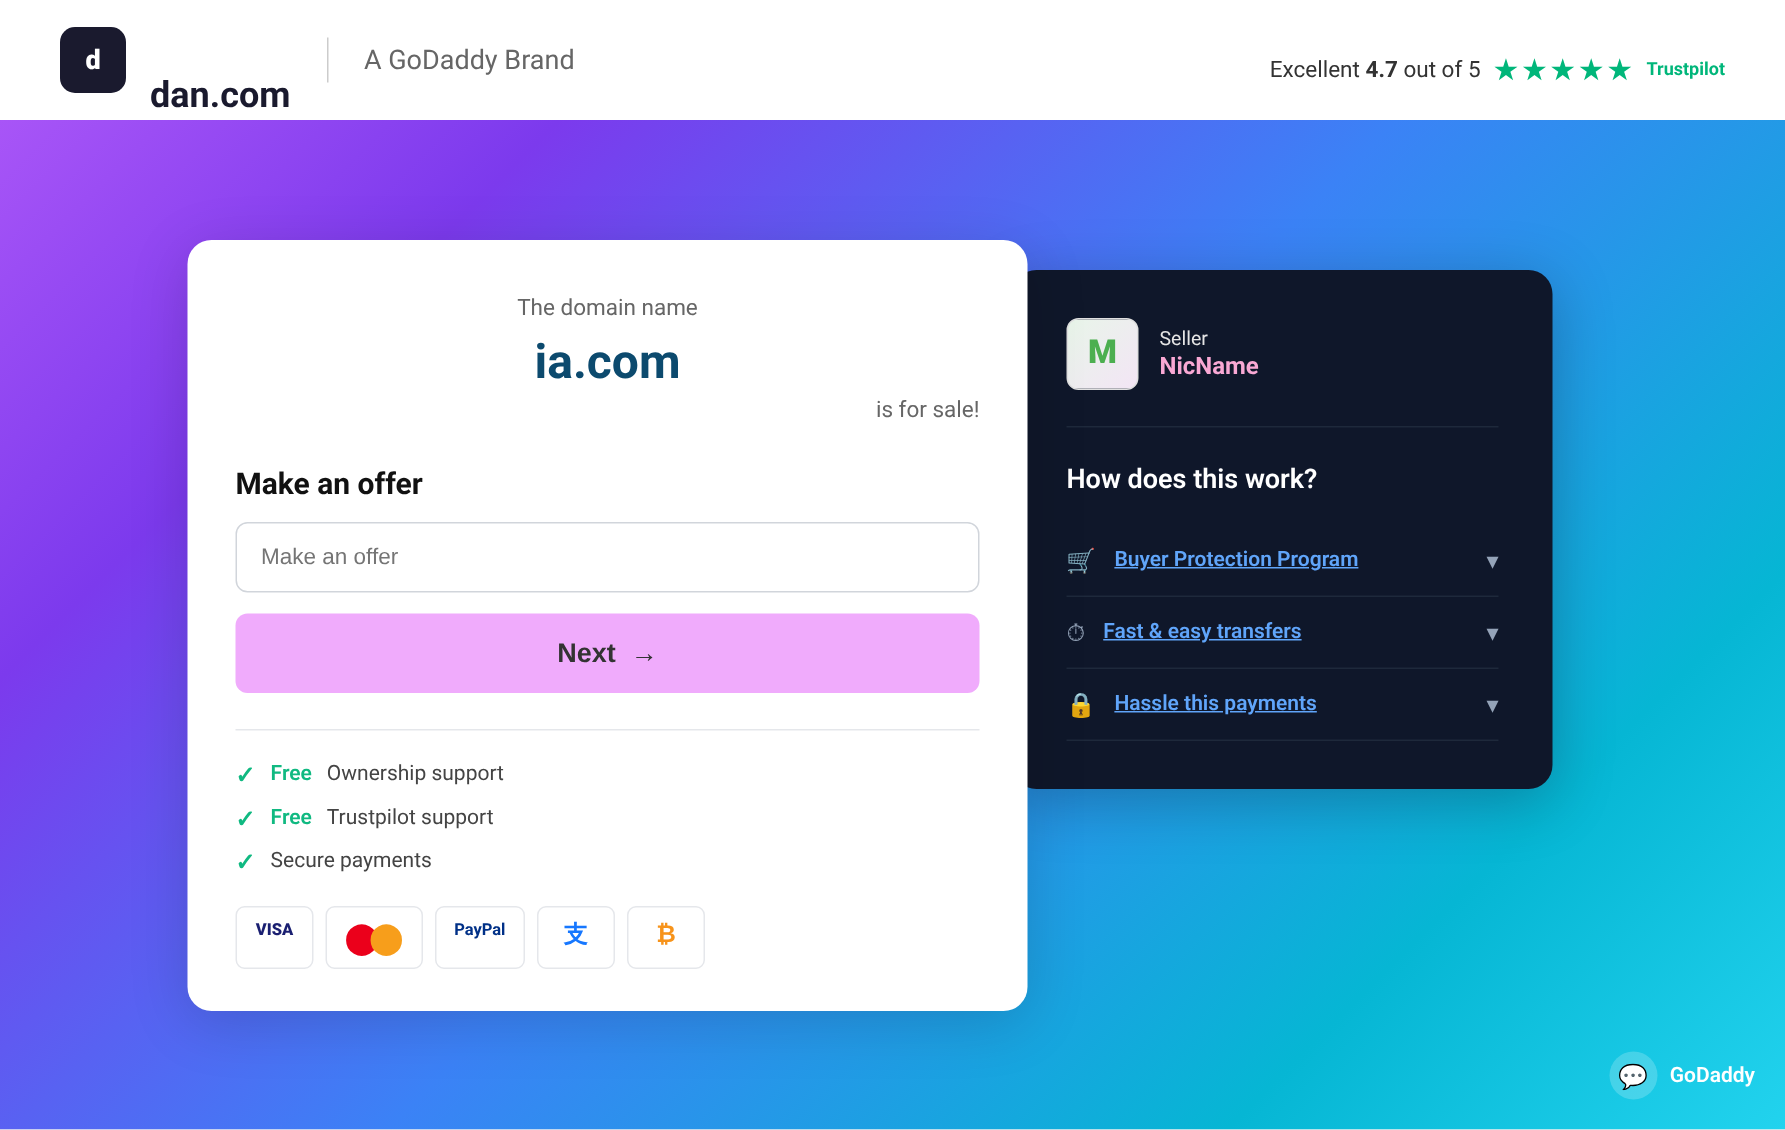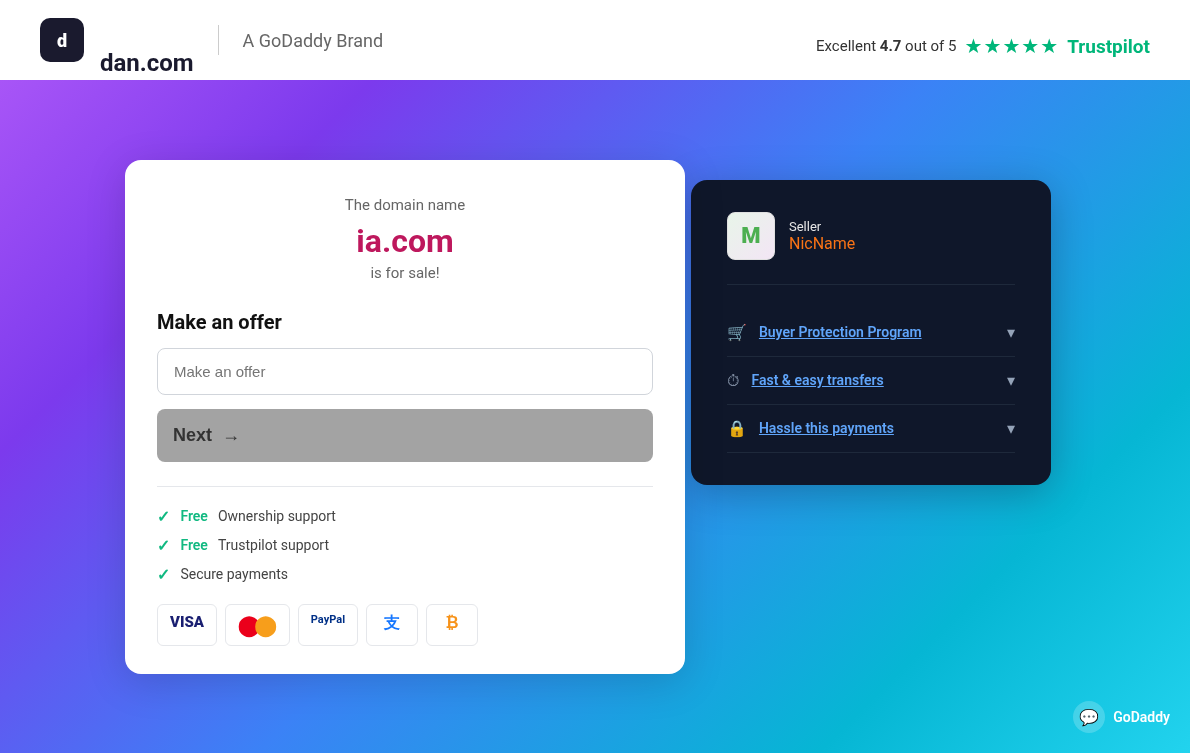--- a/index.html
+++ b/index.html
@@ -23,79 +23,80 @@
       display: flex; align-items: center; justify-content: center;
       color: #fff; font-weight: 900; font-size: 18px;
     }
     .logo-text { font-size: 24px; font-weight: 700; color: #1a1a2e; margin-top: 46px; }
     .logo-divider { width: 1px; height: 30px; background: #ccc; margin: 0 8px; }
     .godaddy-text { color: #666; font-size: 18px; }
     .trustpilot-area { display: flex; align-items: center; gap: 8px; margin-top: 12px; }
     .trustpilot-text { font-size: 15px; color: #333; }
     .trustpilot-text strong { font-weight: 700; }
     .stars { color: #00b67a; font-size: 20px; letter-spacing: 1px; }
-    .trustpilot-logo { font-size: 19px; color: #00b67a; font-weight: 700; }
+    .trustpilot-logo { font-size: 12px; color: #00b67a; font-weight: 700; }
 
     
     .main-bg {
       min-height: calc(753px - 80px);
       background: linear-gradient(135deg, #a855f7 0%, #7c3aed 20%, #3b82f6 50%, #06b6d4 80%, #22d3ee 100%);
       display: flex;
       align-items: center;
       justify-content: center;
       padding: 40px 20px;
       position: relative;
     }
 
     
     .cards-container {
       display: flex;
       align-items: flex-start;
-      gap: 16px;
+      gap: 0;
       max-width: 940px;
       width: 100%;
       position: relative;
     }
 
     
     .left-card {
       background: #fff;
       border-radius: 16px;
       padding: 36px 32px 28px 32px;
       width: 560px;
       min-width: 340px;
       box-shadow: 0 8px 40px rgba(0,0,0,0.15);
       z-index: 2;
     }
     .domain-label { text-align: center; color: #666; font-size: 15px; margin-bottom: 8px; }
-    .domain-name { text-align: center; font-size: 32px; font-weight: 700; color: #be185d; margin-bottom: 4px; }
-    .domain-forsale { text-align: center; color: #666; font-size: 15px; margin-bottom: 28px; }
+    .domain-name { text-align: center; font-size: 32px; font-weight: 700; color: #0c4a6e; margin-bottom: 4px; }
+    .domain-forsale { text-align: right; color: #666; font-size: 15px; margin-bottom: 28px; }
     .offer-label { font-size: 20px; font-weight: 700; color: #111; margin-bottom: 14px; }
     .offer-input {
       width: 100%;
       border: 1.5px solid #d1d5db;
       border-radius: 8px;
       padding: 14px 16px;
       font-size: 15px;
       color: #999;
       outline: none;
       margin-bottom: 14px;
     }
     .next-btn {
       width: 100%;
-      background: #a3a3a3;
+      background: #f0abfc;
       border: none;
       border-radius: 8px;
       padding: 16px;
       font-size: 18px;
       font-weight: 600;
       color: #333;
       cursor: pointer;
       display: flex;
       align-items: center;
+      justify-content: center;
       gap: 10px;
       margin-bottom: 24px;
     }
     .arrow-icon { font-size: 18px; }
 
     .divider { border: none; border-top: 1px solid #e5e7eb; margin-bottom: 20px; }
 
     .features-list { list-style: none; margin-bottom: 20px; }
     .features-list li {
       display: flex; align-items: center; gap: 10px;
@@ -109,41 +110,41 @@
       border: 1.5px solid #e5e7eb;
       border-radius: 6px;
       padding: 8px 12px;
       font-size: 12px;
       font-weight: 700;
       color: #444;
       background: #fff;
       min-width: 52px;
       text-align: center;
     }
-    .payment-badge.visa { color: #1a1f71; font-size: 15px; font-weight: 900; }
+    .payment-badge.visa { color: #1a1f71; font-size: 11px; font-weight: 900; }
     .payment-badge.mc { color: #eb001b; }
     .payment-badge.paypal { color: #003087; font-size: 11px; }
     .payment-badge.alipay { color: #1677ff; font-size: 16px; }
     .payment-badge.btc { color: #f7931a; font-size: 16px; }
 
     
     .right-card {
       background: #0f172a;
       border-radius: 16px;
       padding: 32px 36px;
       width: 360px;
       min-width: 300px;
       box-shadow: 0 8px 40px rgba(0,0,0,0.25);
       margin-left: -10px;
       margin-top: 20px;
       z-index: 1;
     }
     .seller-row { display: flex; align-items: center; gap: 14px; margin-bottom: 24px; }
     .seller-info .seller-type { color: #e5e5e5; font-size: 13px; }
-    .seller-info .seller-name { color: #f97316; font-weight: 400; font-size: 16px; }
+    .seller-info .seller-name { color: #f9a8d4; font-weight: 700; font-size: 16px; }
     .right-divider { border: none; border-top: 1px solid #1e293b; margin-bottom: 24px; }
     .how-title { color: #fff; font-size: 18px; font-weight: 600; margin-bottom: 20px; }
 
     .accordion-item {
       border-bottom: 1px solid #1e293b;
       padding: 14px 0;
       display: flex;
       align-items: center;
       justify-content: space-between;
       cursor: pointer;
@@ -255,20 +256,21 @@
           <span>M</span>
         </div>
         <div class="seller-info">
           <div class="seller-type">Seller</div>
           <div class="seller-name">NicName</div>
         </div>
       </div>
 
       <hr class="right-divider">
 
+      <div class="how-title">How does this work?</div>
 
       <div class="accordion-item">
         <div class="accordion-left">
           <span class="acc-icon">🛒</span>
           <span class="acc-label">Buyer Protection Program</span>
         </div>
         <span class="acc-chevron">▾</span>
       </div>
 
       <div class="accordion-item">

